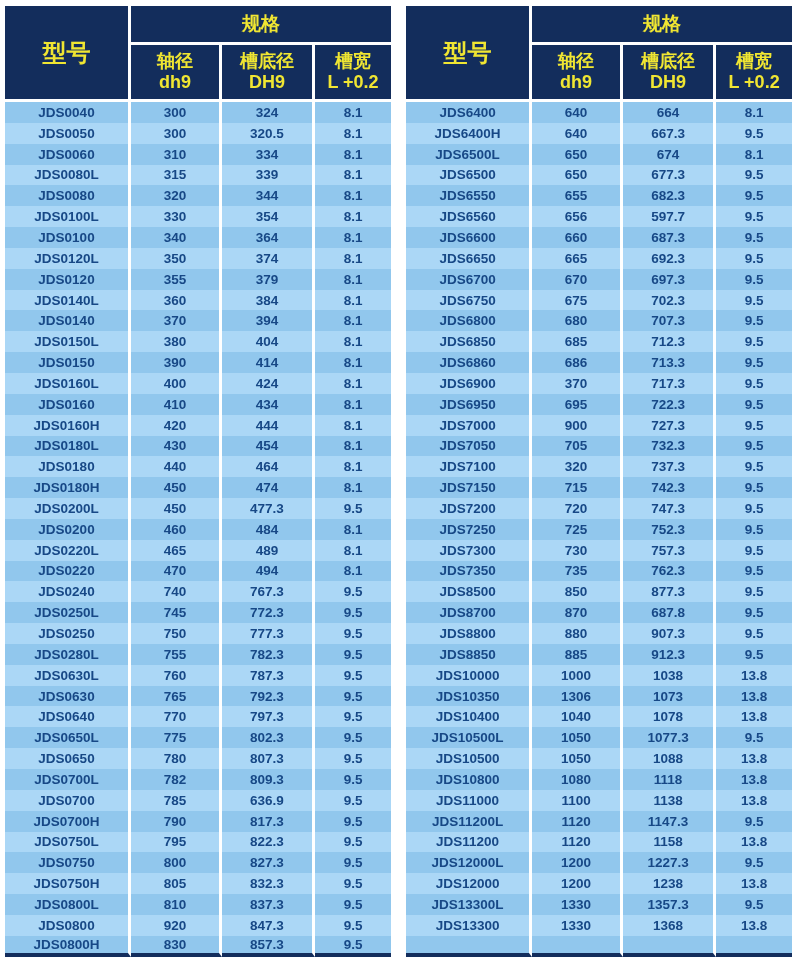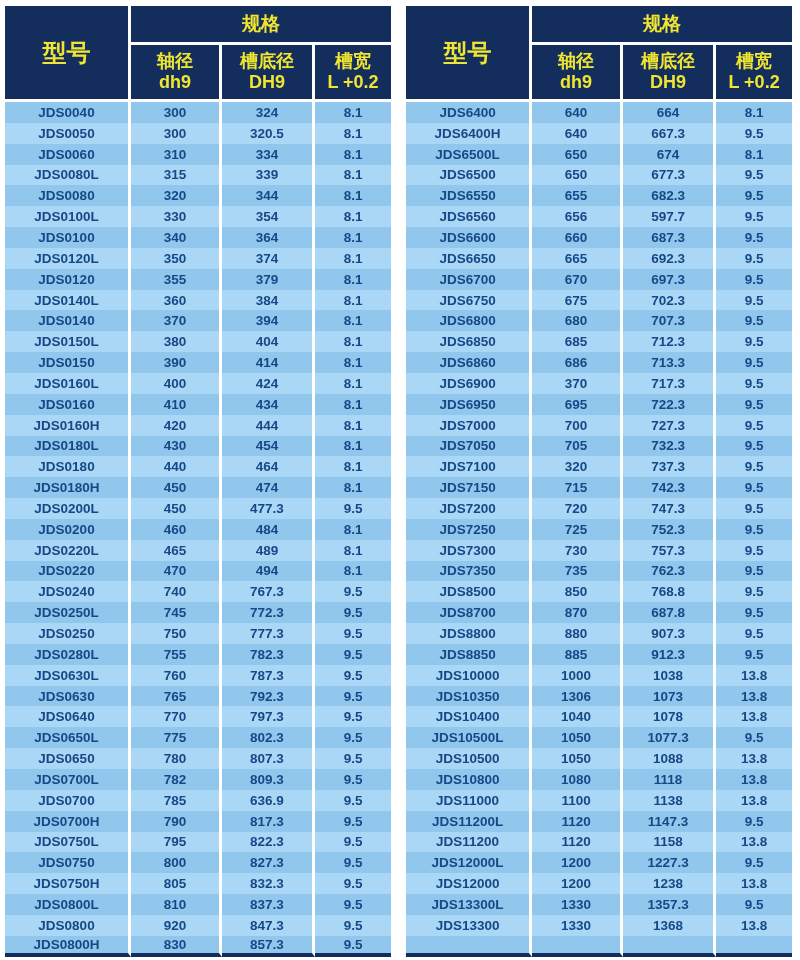--- a/index.html
+++ b/index.html
@@ -457,21 +457,21 @@
           <td>9.5</td>
         </tr>
         <tr>
           <td>JDS6950</td>
           <td>695</td>
           <td>722.3</td>
           <td>9.5</td>
         </tr>
         <tr>
           <td>JDS7000</td>
-          <td>700</td>
+          <td>900</td>
           <td>727.3</td>
           <td>9.5</td>
         </tr>
         <tr>
           <td>JDS7050</td>
           <td>705</td>
           <td>732.3</td>
           <td>9.5</td>
         </tr>
         <tr>
@@ -506,21 +506,21 @@
         </tr>
         <tr>
           <td>JDS7350</td>
           <td>735</td>
           <td>762.3</td>
           <td>9.5</td>
         </tr>
         <tr>
           <td>JDS8500</td>
           <td>850</td>
-          <td>768.8</td>
+          <td>877.3</td>
           <td>9.5</td>
         </tr>
         <tr>
           <td>JDS8700</td>
           <td>870</td>
           <td>687.8</td>
           <td>9.5</td>
         </tr>
         <tr>
           <td>JDS8800</td>

